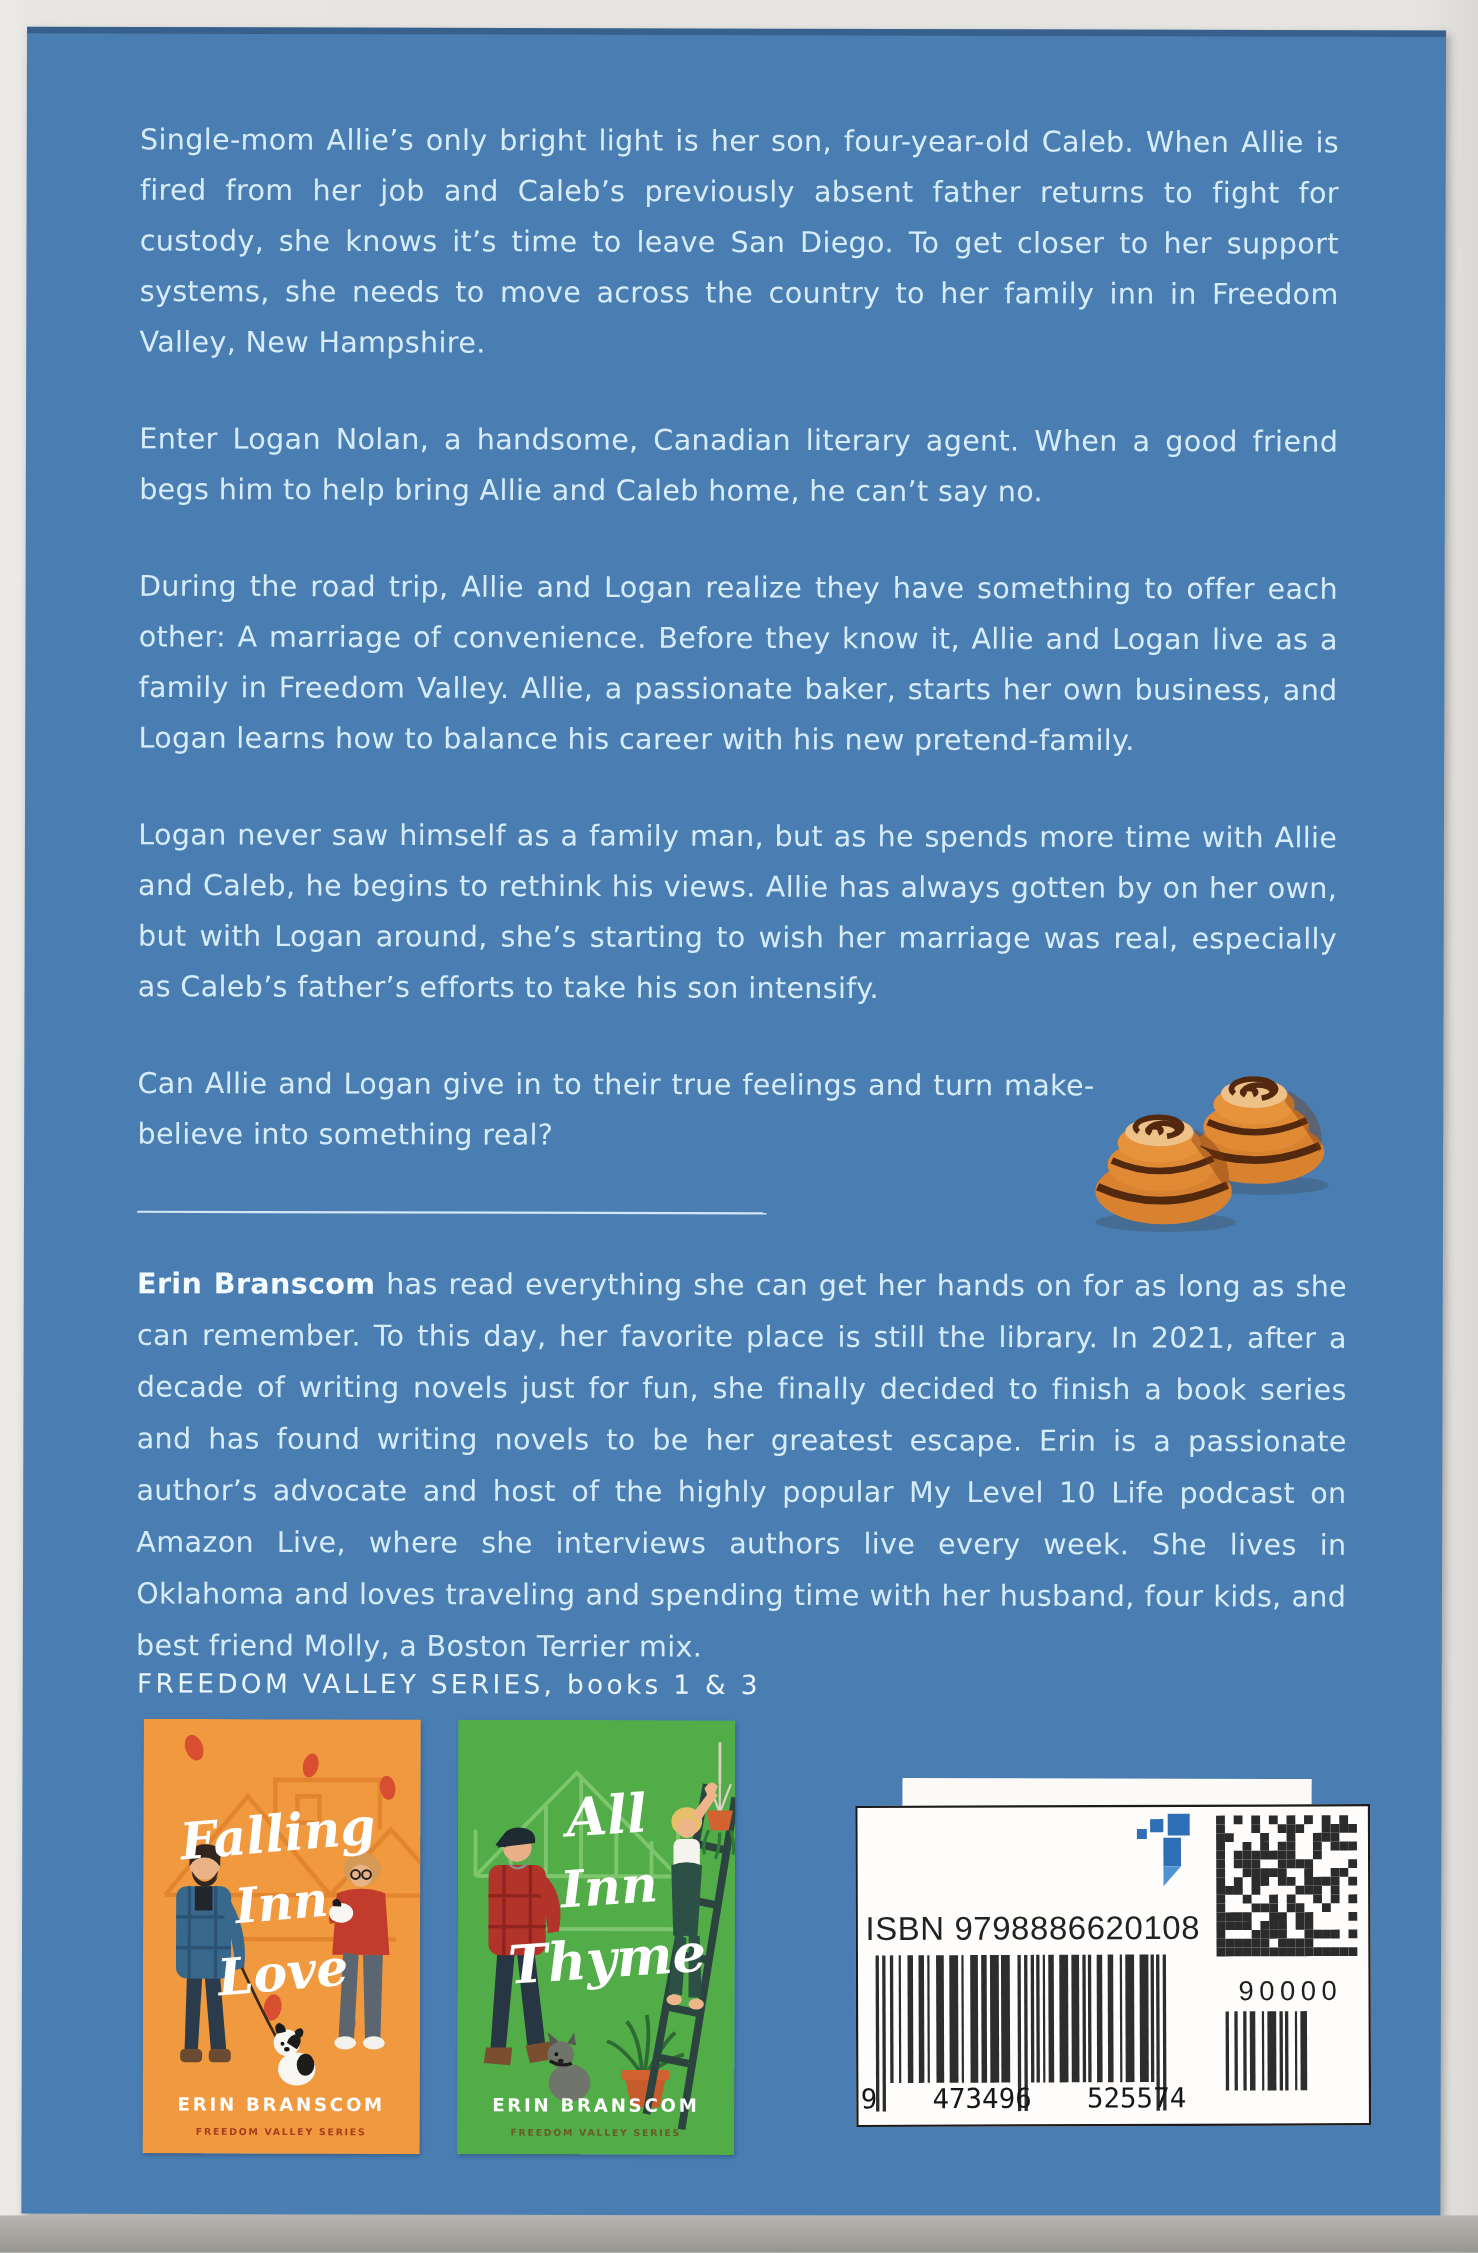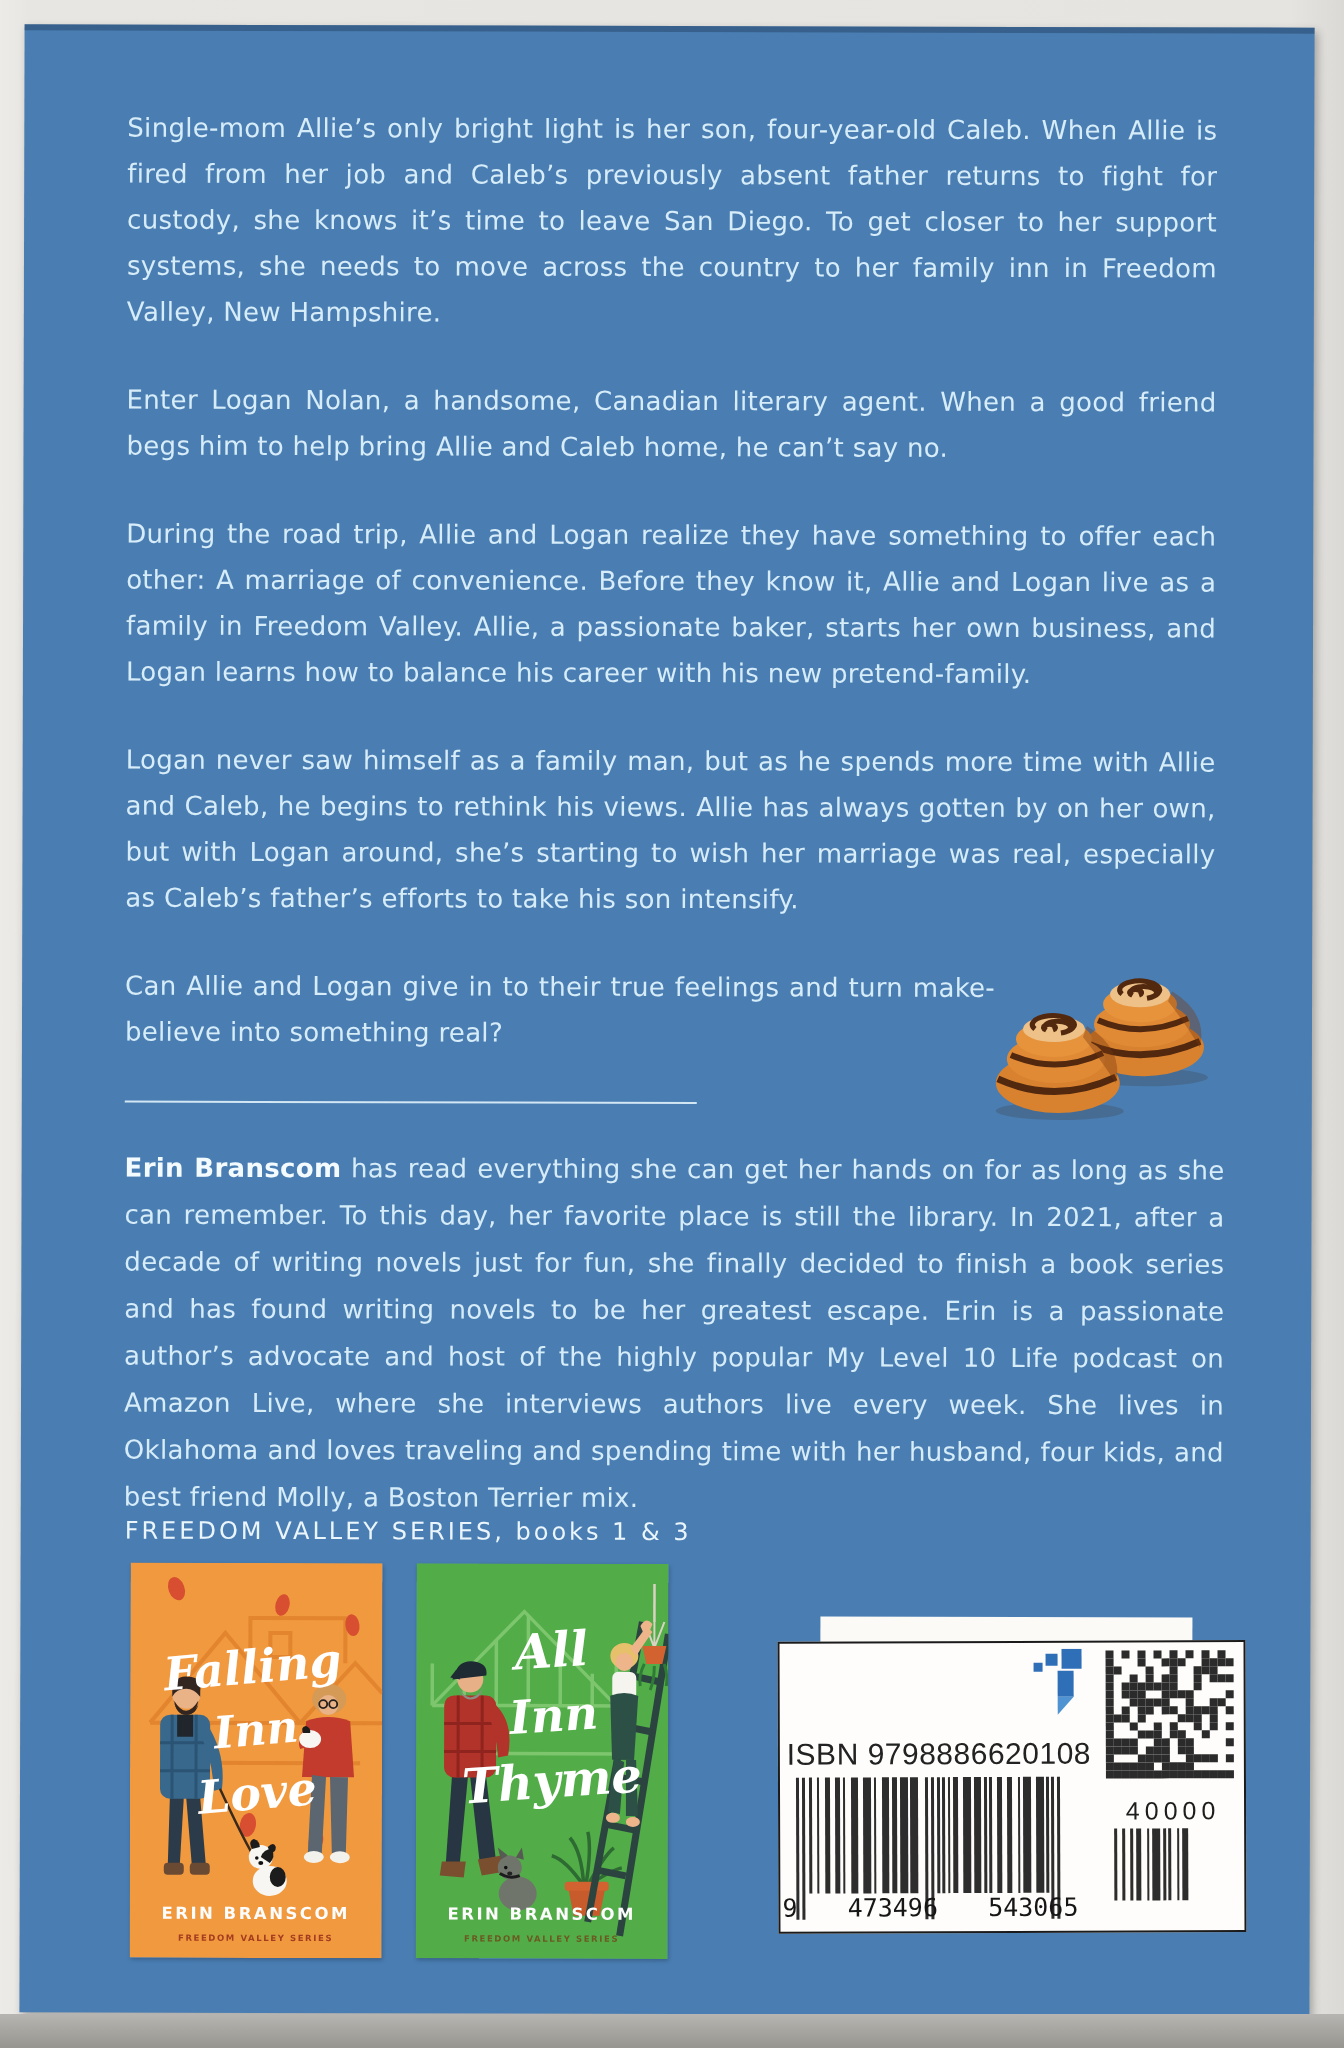--- a/index.html
+++ b/index.html
@@ -594,23 +594,23 @@
           <i class="gap" style="width: 2.6px;"></i>
           <i style="width: 2.6px;"></i>
           <i class="gap" style="width: 2.6px;"></i>
           <i class="tall" style="width: 3px;"></i>
           <i class="gap" style="width: 3px;"></i>
           <i class="tall" style="width: 3px;"></i>
         </div>
       <div class="ean-digits">
         <span>9</span>
         <span>473496</span>
-        <span>543065</span>
+        <span>525574</span>
       </div>
-      <div class="price">40000</div>
+      <div class="price">90000</div>
       <div class="price-bars">
           <i style="width: 2.73px;"></i>
           <i class="gap" style="width: 5.46px;"></i>
           <i style="width: 2.73px;"></i>
           <i class="gap" style="width: 5.46px;"></i>
           <i style="width: 2.73px;"></i>
           <i class="gap" style="width: 2.73px;"></i>
           <i style="width: 5.46px;"></i>
           <i class="gap" style="width: 5.46px;"></i>
           <i style="width: 2.73px;"></i>

